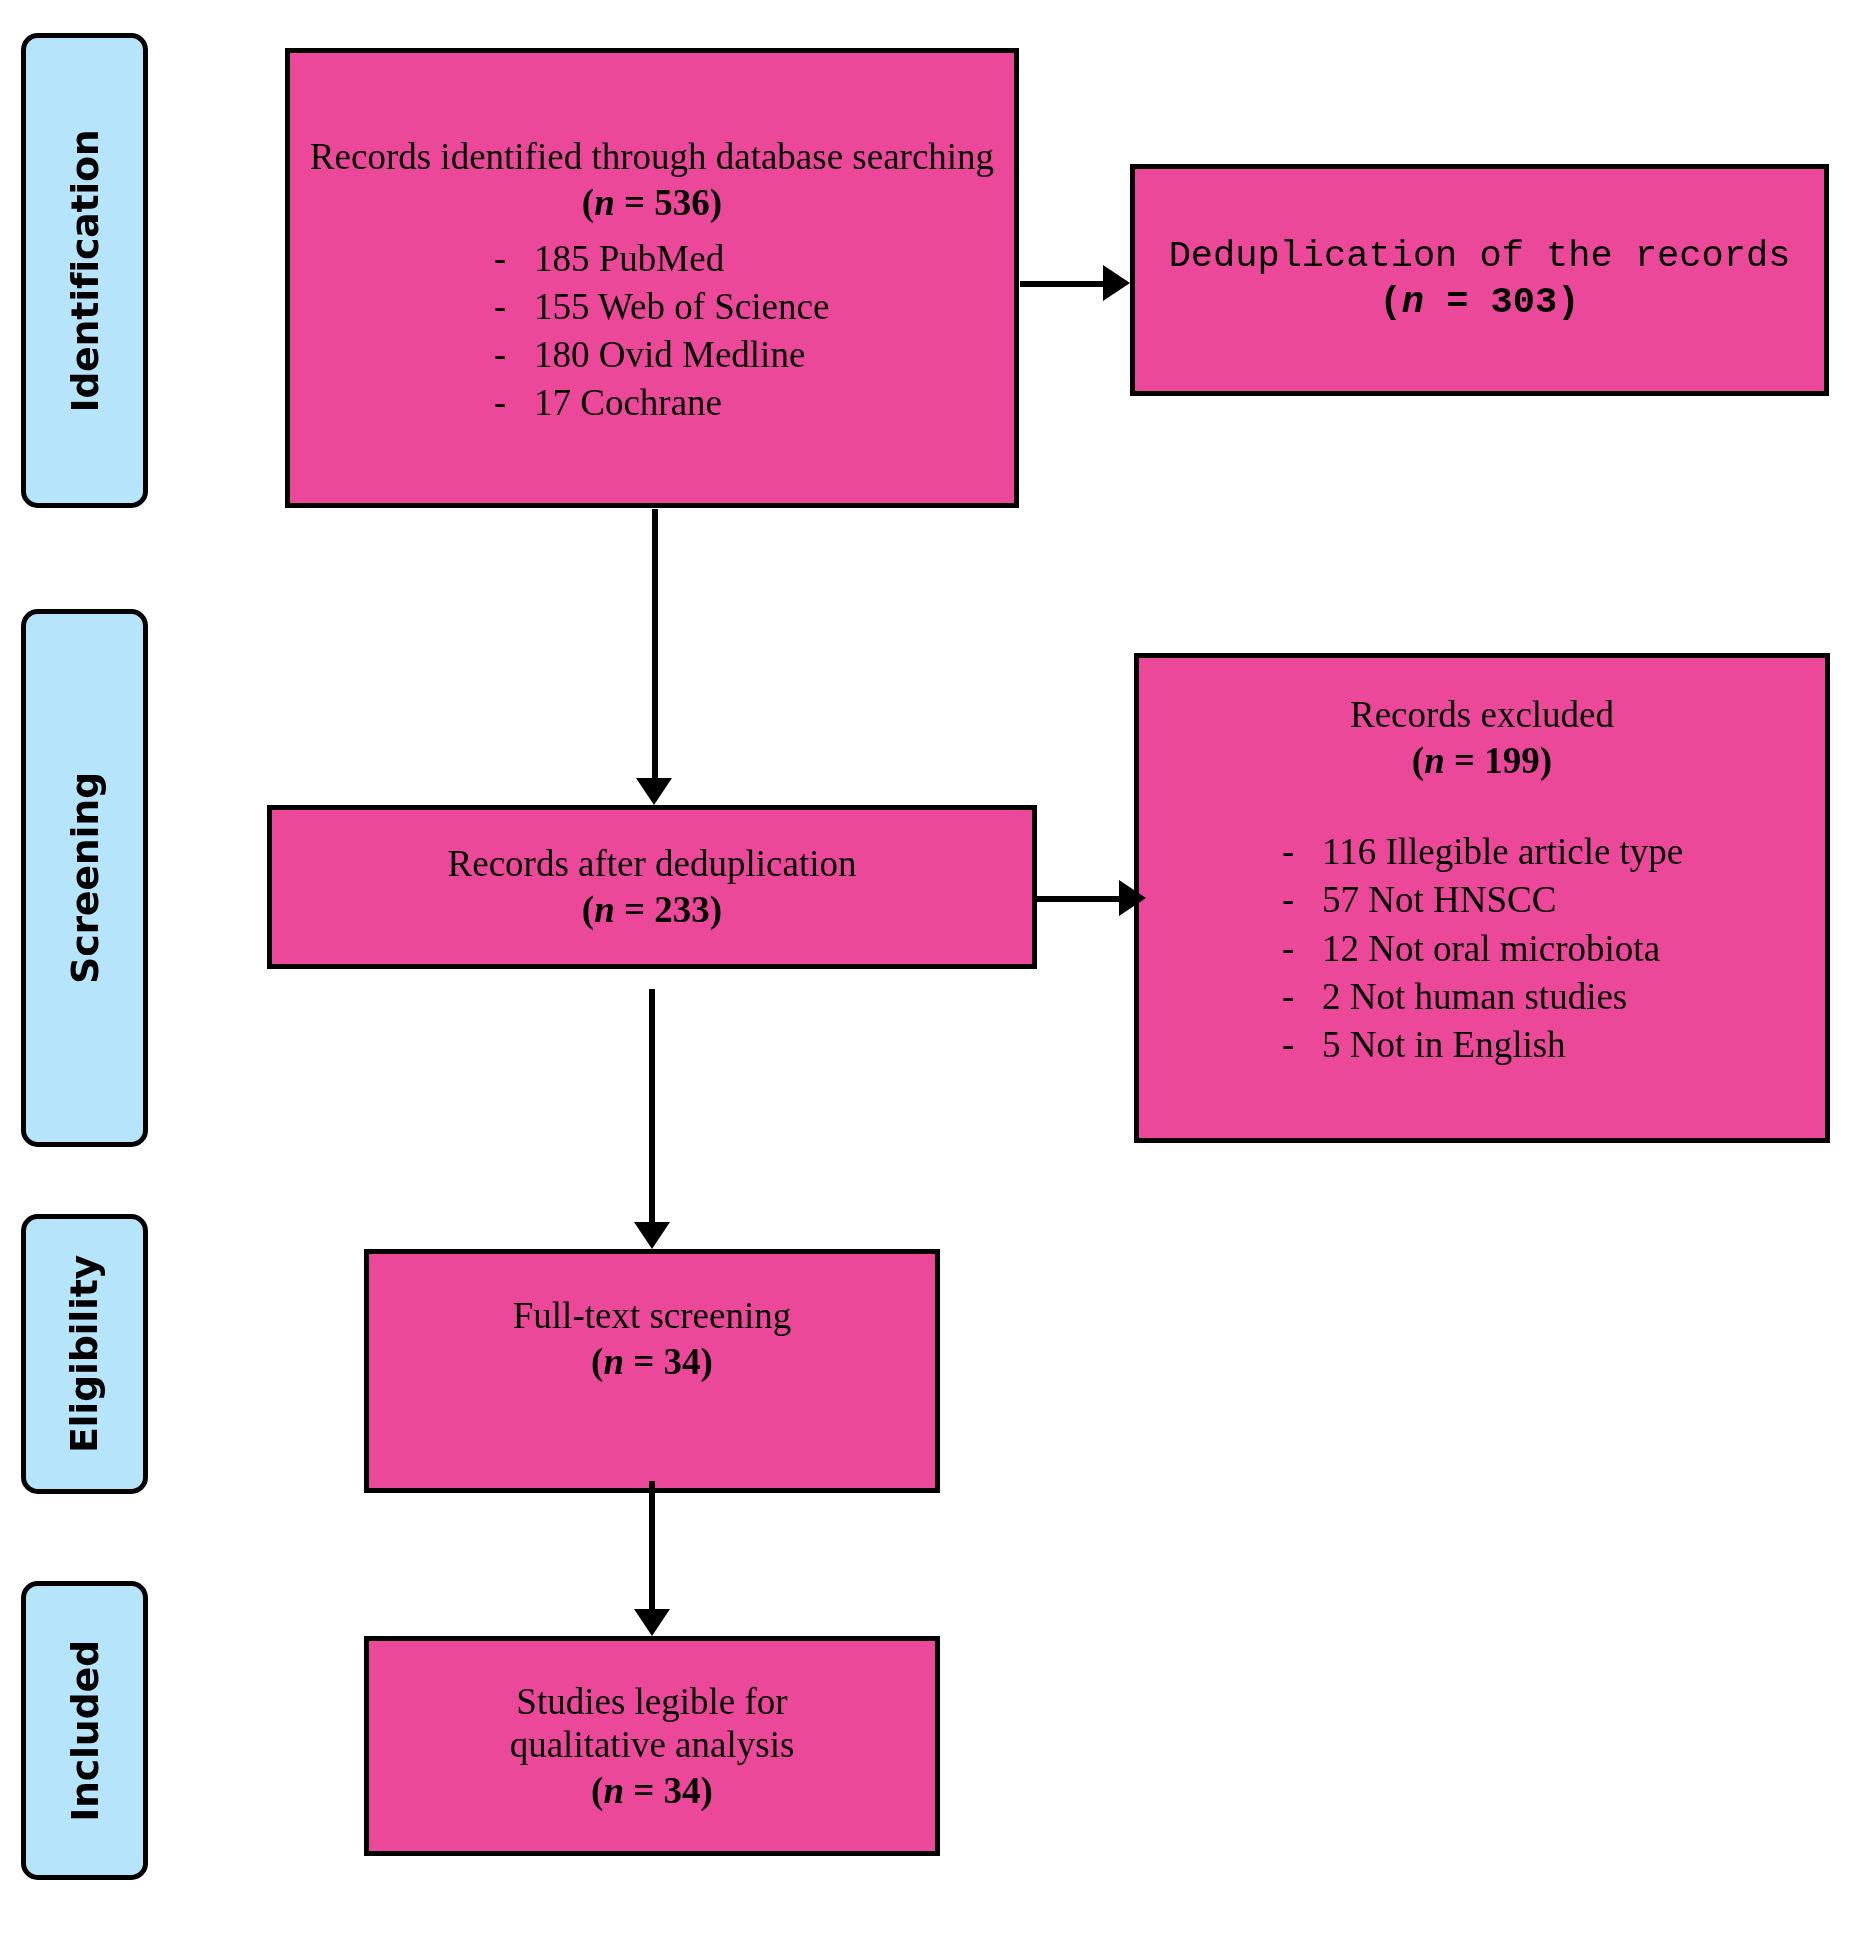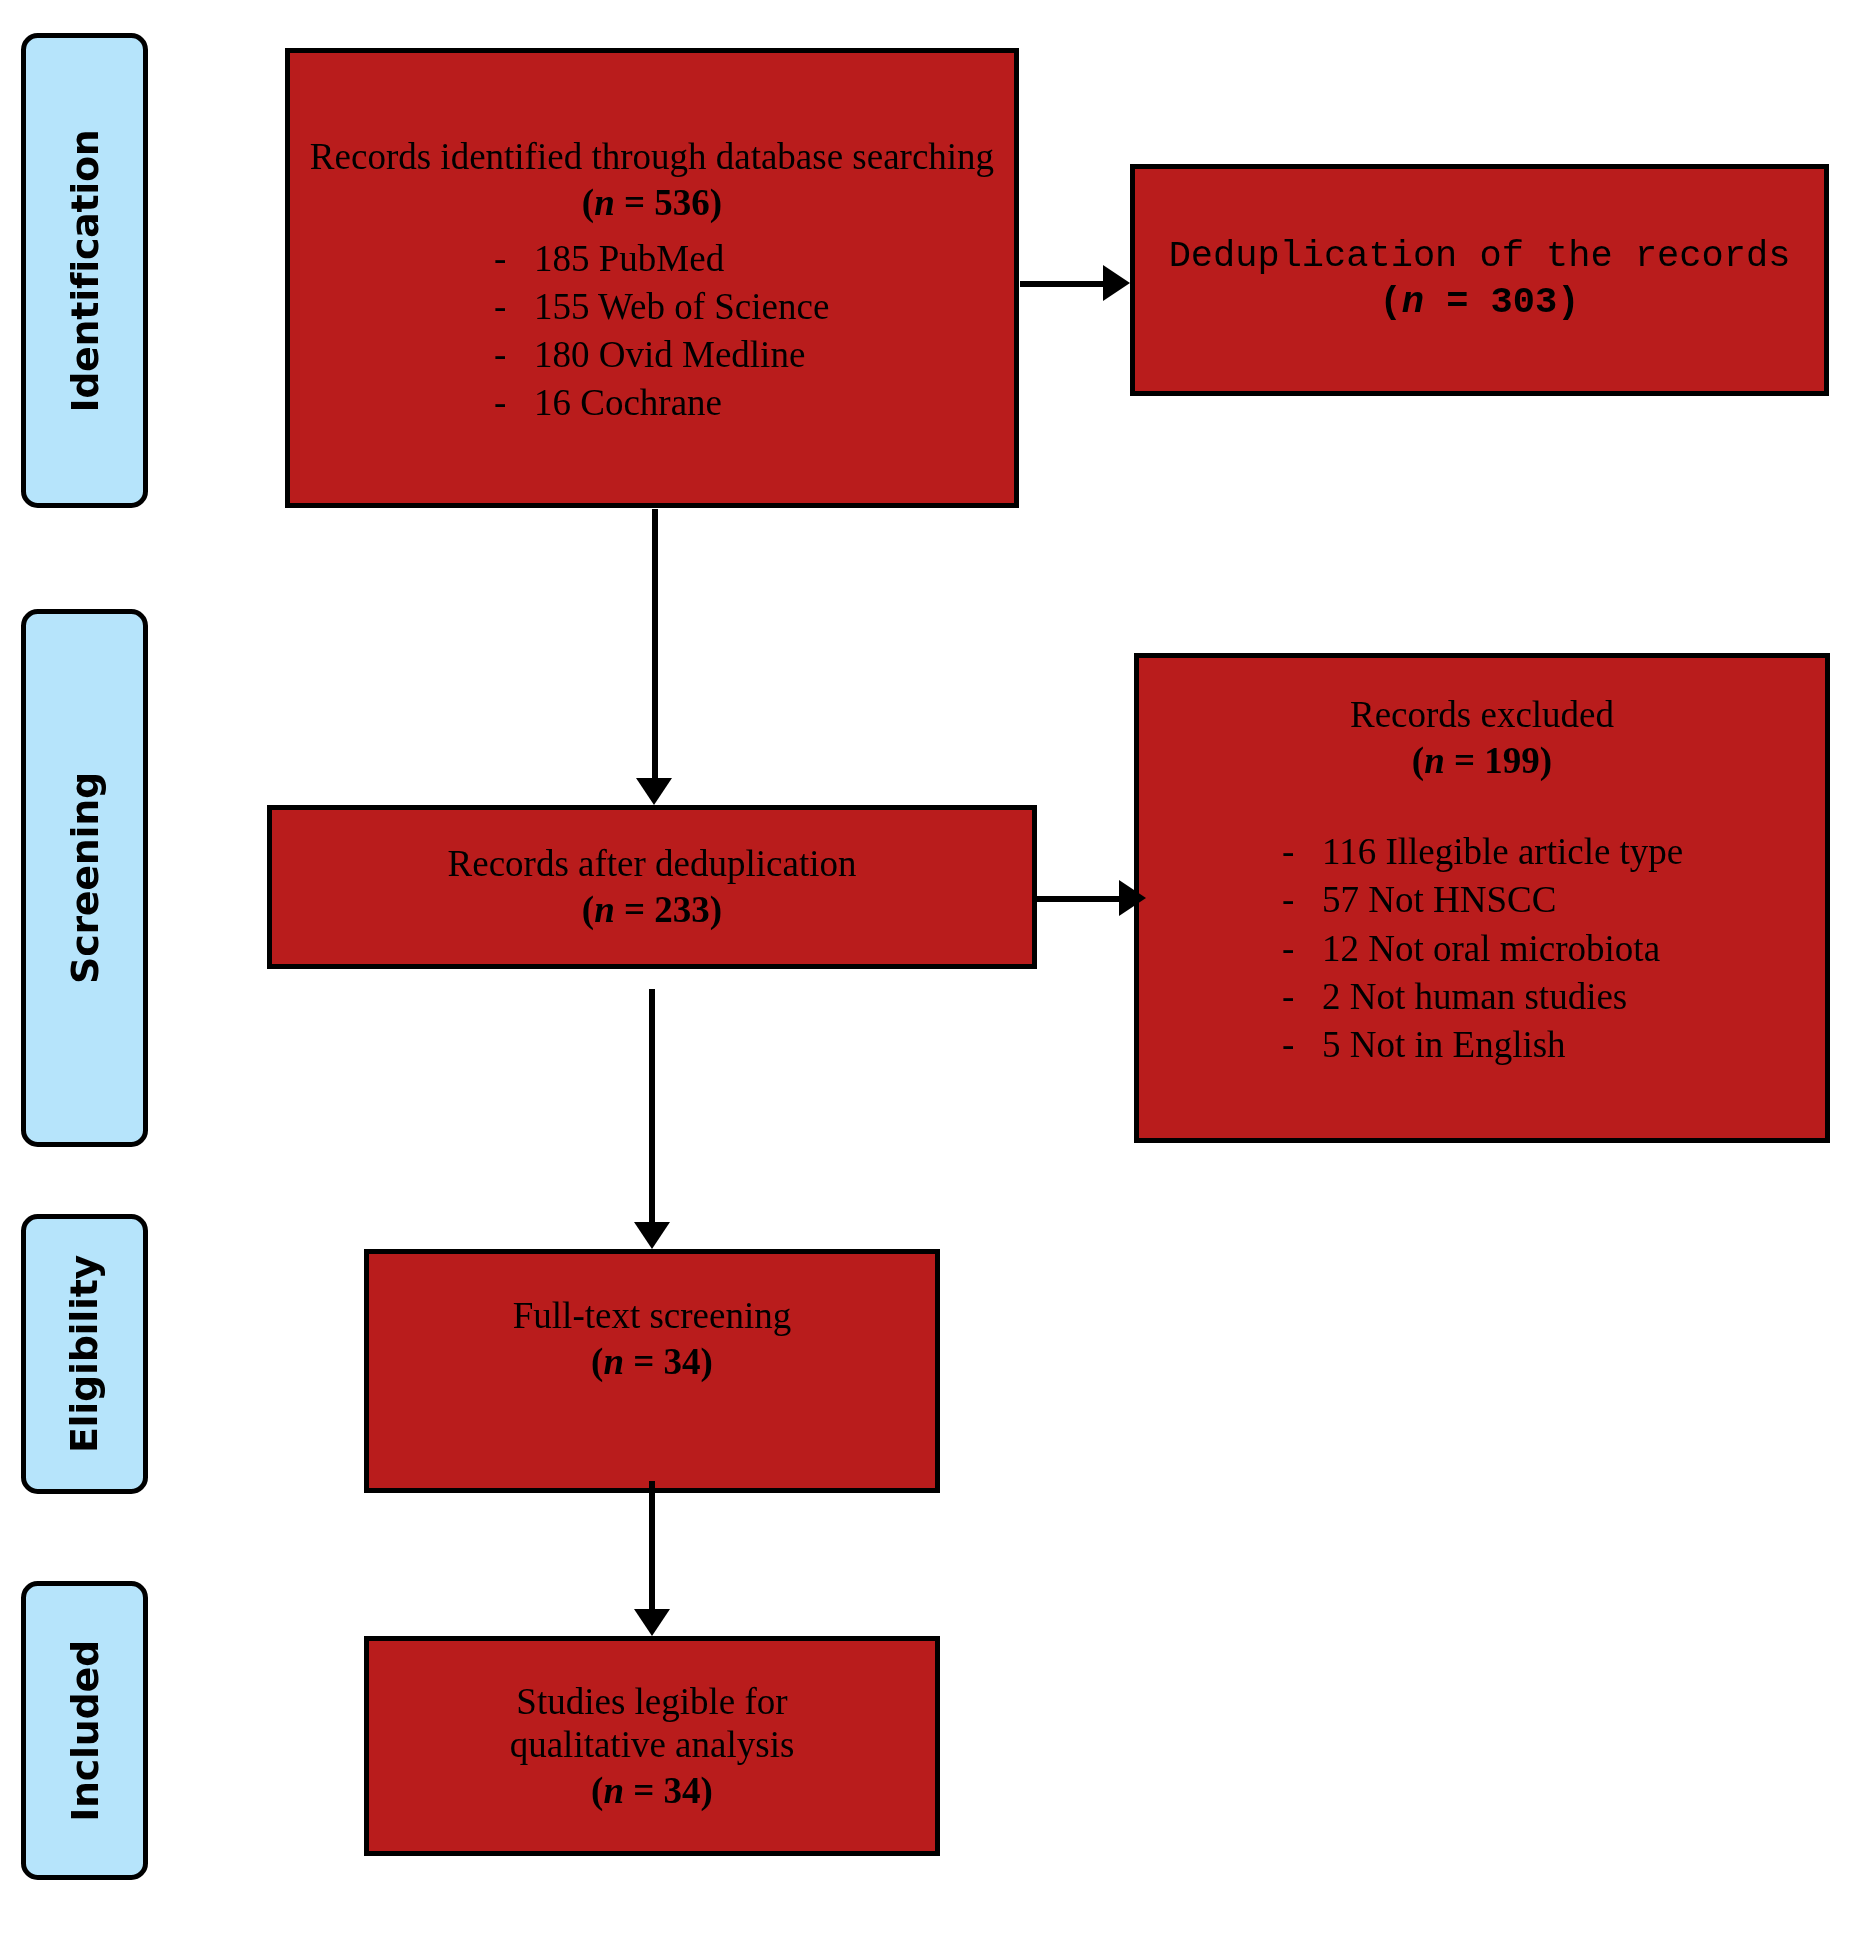--- a/index.html
+++ b/index.html
@@ -35,21 +35,21 @@
     letter-spacing:-0.3px;
     line-height:1;
     color:#000;
     transform:rotate(-90deg);
     white-space:nowrap;
   }
 
   
   .box{
     position:absolute;
-    background:#b91c1c;
+    background:#ec4899;
     border:5.2px solid #000000;
     box-sizing:border-box;
     display:flex;
     flex-direction:column;
     justify-content:center;
   }
   .box-title{
     text-align:center;
     font-size:37px;
     line-height:1.18;
@@ -140,21 +140,21 @@
         <li>
           <span class="bullet-dash">-</span>
           <span class="bullet-text">155 Web of Science</span>
         </li>
         <li>
           <span class="bullet-dash">-</span>
           <span class="bullet-text">180 Ovid Medline</span>
         </li>
         <li>
           <span class="bullet-dash">-</span>
-          <span class="bullet-text">16 Cochrane</span>
+          <span class="bullet-text">17 Cochrane</span>
         </li>
       </ul>
     </div>
   </div>
 
   <div class="box" id="box-dedup" style="left:1130px; top:164px; width:699px; height:232px;font-family:Liberation Mono, monospace;">
     <div class="box-title">Deduplication of the records</div>
     <div class="box-n">
       <span>(</span><span class="italic-n">n</span><span> = 303)</span>
     </div>

